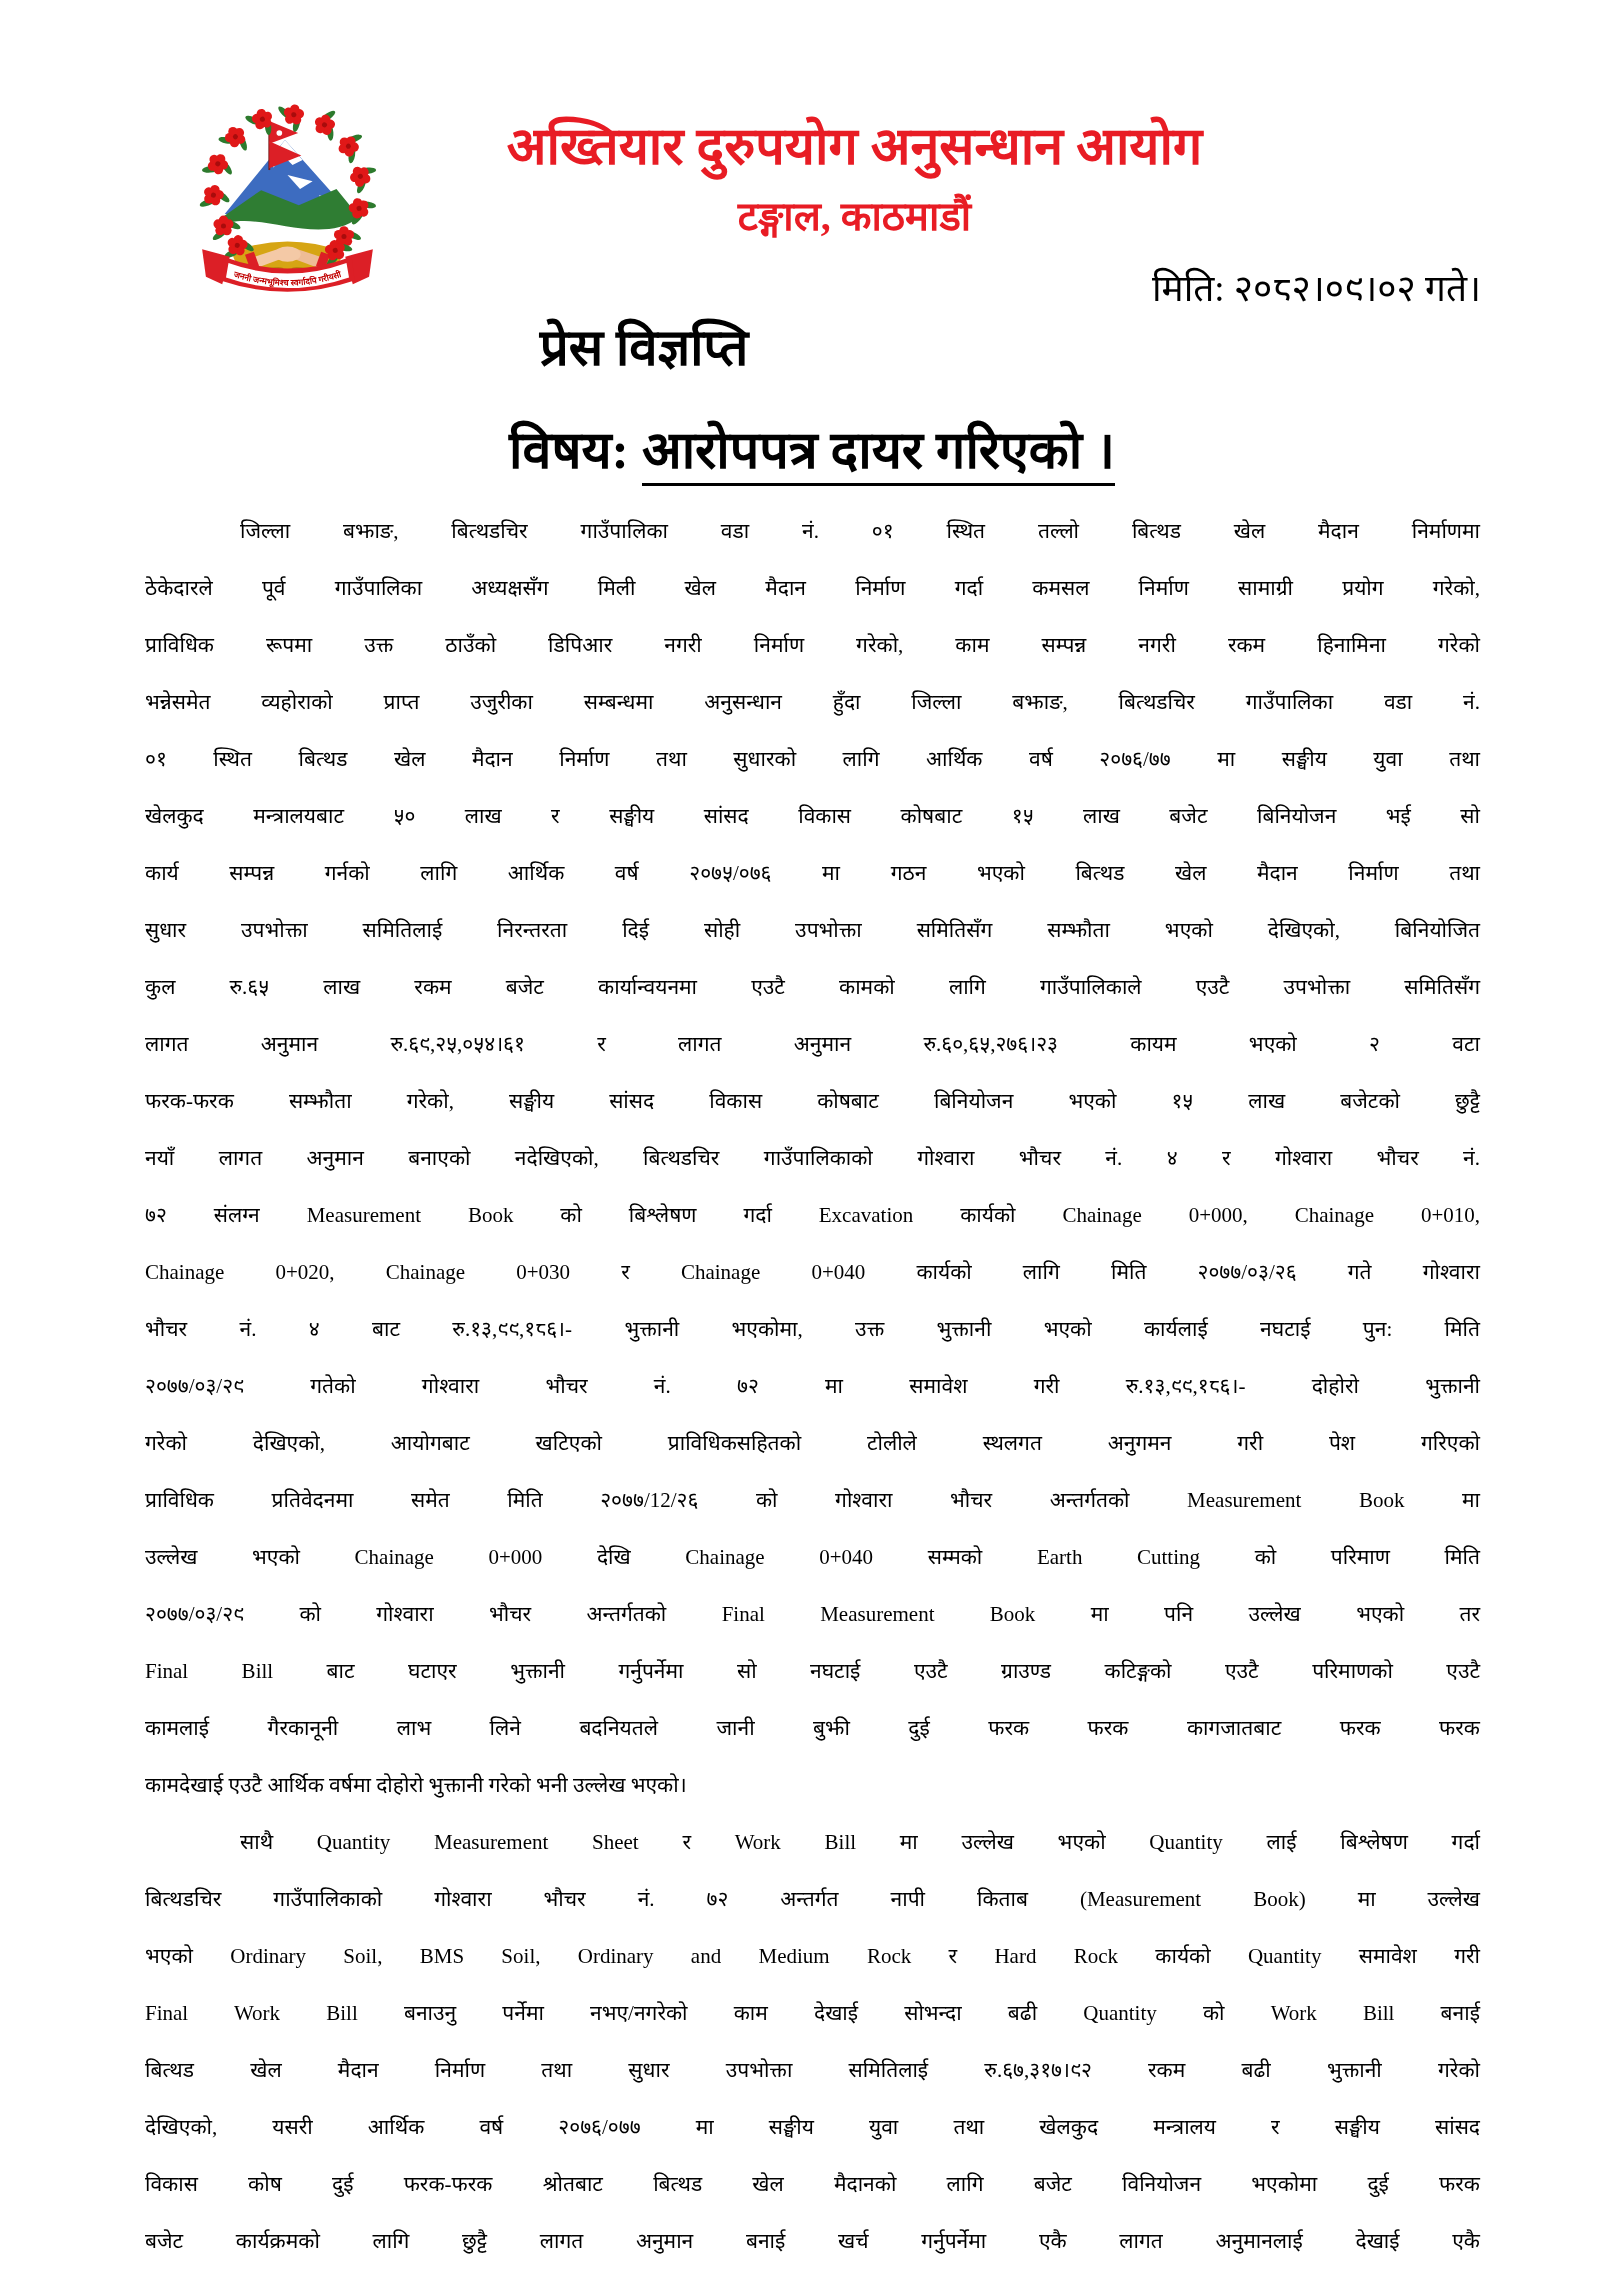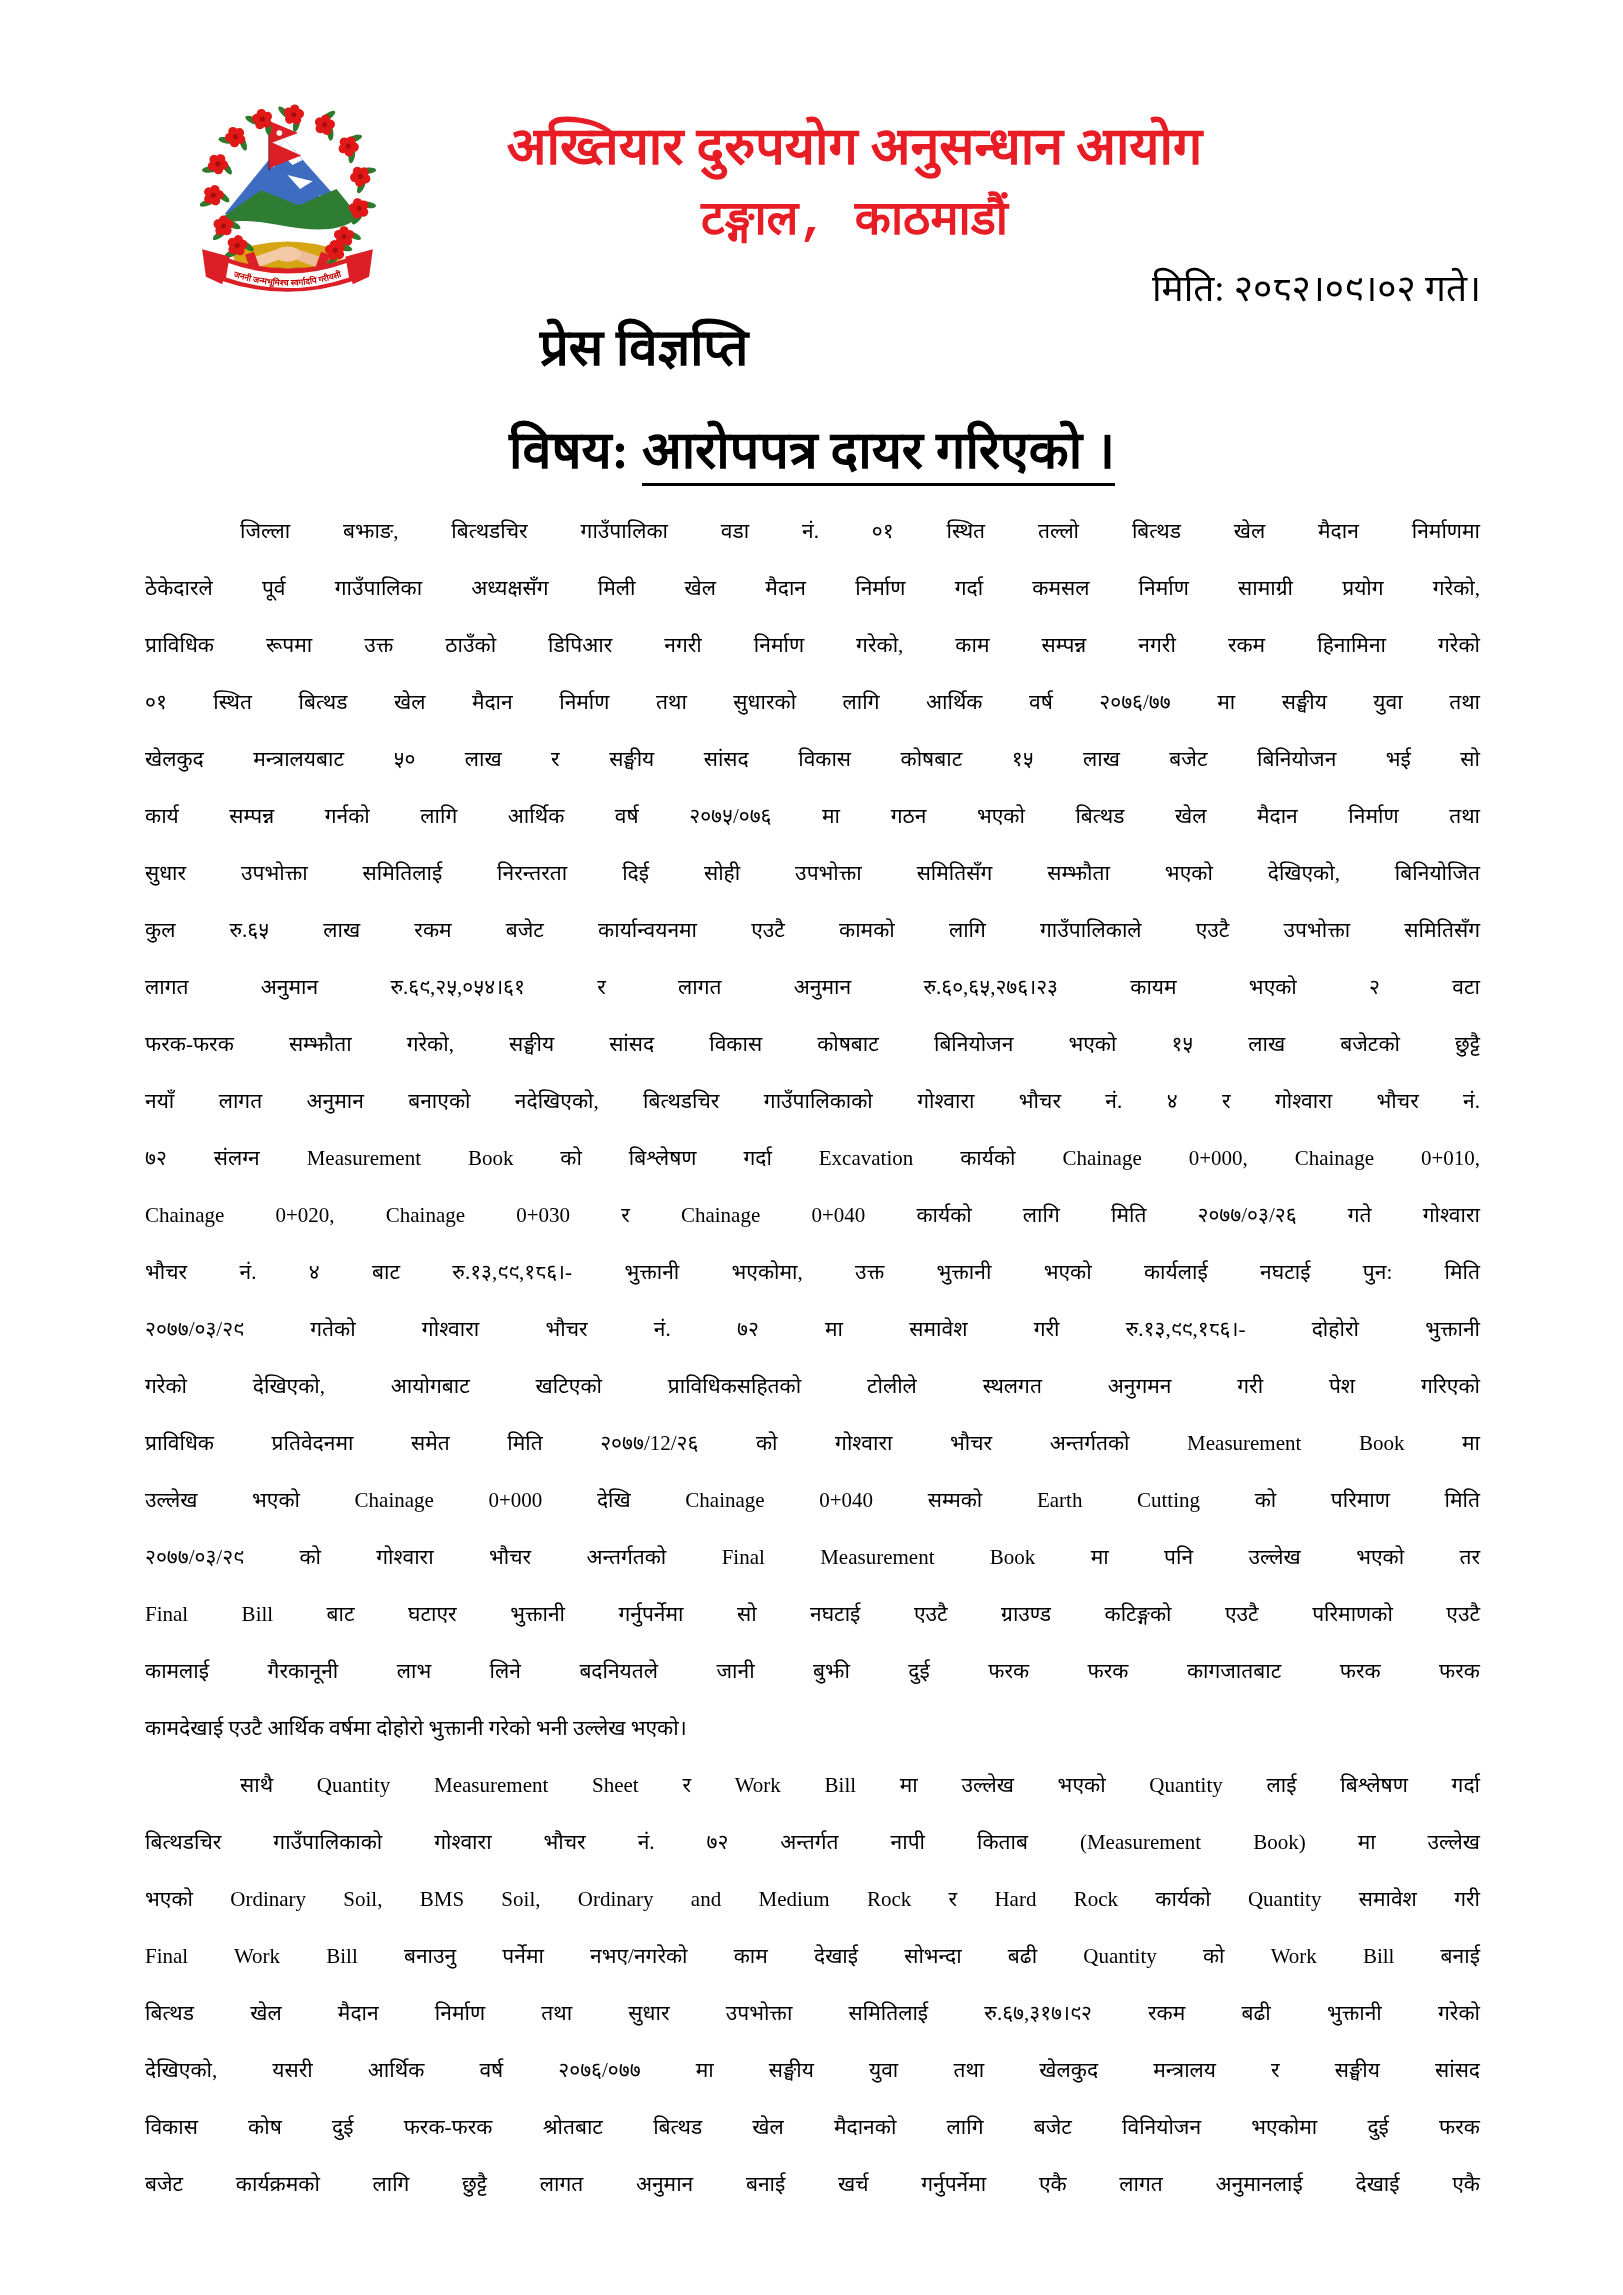--- a/index.html
+++ b/index.html
@@ -18,21 +18,21 @@
     width: 193px; height: 204px;
   }
   .org-block {
     position: absolute;
     left: 367px; top: 113px; width: 975px;
     text-align: center;
     color: var(--red, #e81c24);
     font-weight: bold;
   }
   .org-name { font-size: 52px; line-height: 1.3; }
-  .org-address { font-size: 47px; line-height: 1.3; margin-top: 10.5px; font-family: Liberation Mono, monospace; }
+  .org-address { font-size: 40px; line-height: 1.3; margin-top: 10.5px; }
   .date-line {
     position: absolute;
     left: 851px; top: 261px; width: 630px;
     text-align: right;
     font-size: 37px;
   }
   .doc-title {
     position: absolute;
     left: 0; top: 310px; width: 1288px;
     text-align: center;
@@ -157,20 +157,21 @@
 
   <div class="doc-title">प्रेस विज्ञप्ति</div>
 
   <div class="subject-line"><span>विषय: </span><span class="u">आरोपपत्र दायर गरिएको ।</span></div>
 
   <div class="body-text">
       <div>
         <div class="line ind">जिल्ला बझाङ, बित्थडचिर गाउँपालिका वडा नं. ०१ स्थित तल्लो बित्थड खेल मैदान निर्माणमा</div>
         <div class="line">ठेकेदारले पूर्व गाउँपालिका अध्यक्षसँग मिली खेल मैदान निर्माण गर्दा कमसल निर्माण सामाग्री प्रयोग गरेको,</div>
         <div class="line">प्राविधिक रूपमा उक्त ठाउँको डिपिआर नगरी निर्माण गरेको, काम सम्पन्न नगरी रकम हिनामिना गरेको</div>
+        <div class="line">भन्नेसमेत व्यहोराको प्राप्त उजुरीका सम्बन्धमा अनुसन्धान हुँदा जिल्ला बझाङ, बित्थडचिर गाउँपालिका वडा नं.</div>
         <div class="line">०१ स्थित बित्थड खेल मैदान निर्माण तथा सुधारको लागि आर्थिक वर्ष २०७६/७७ मा सङ्घीय युवा तथा</div>
         <div class="line">खेलकुद मन्त्रालयबाट ५० लाख र सङ्घीय सांसद विकास कोषबाट १५ लाख बजेट बिनियोजन भई सो</div>
         <div class="line">कार्य सम्पन्न गर्नको लागि आर्थिक वर्ष २०७५/०७६ मा गठन भएको बित्थड खेल मैदान निर्माण तथा</div>
         <div class="line">सुधार उपभोक्ता समितिलाई निरन्तरता दिई सोही उपभोक्ता समितिसँग सम्झौता भएको देखिएको, बिनियोजित</div>
         <div class="line">कुल रु.६५ लाख रकम बजेट कार्यान्वयनमा एउटै कामको लागि गाउँपालिकाले एउटै उपभोक्ता समितिसँग</div>
         <div class="line">लागत अनुमान रु.६९,२५,०५४।६१ र लागत अनुमान रु.६०,६५,२७६।२३ कायम भएको २ वटा</div>
         <div class="line">फरक-फरक सम्झौता गरेको, सङ्घीय सांसद विकास कोषबाट बिनियोजन भएको १५ लाख बजेटको छुट्टै</div>
         <div class="line">नयाँ लागत अनुमान बनाएको नदेखिएको, बित्थडचिर गाउँपालिकाको गोश्वारा भौचर नं. ४ र गोश्वारा भौचर नं.</div>
         <div class="line">७२ संलग्न Measurement Book को बिश्लेषण गर्दा Excavation कार्यको Chainage 0+000, Chainage 0+010,</div>
         <div class="line">Chainage 0+020, Chainage 0+030 र Chainage 0+040 कार्यको लागि मिति २०७७/०३/२६ गते गोश्वारा</div>

